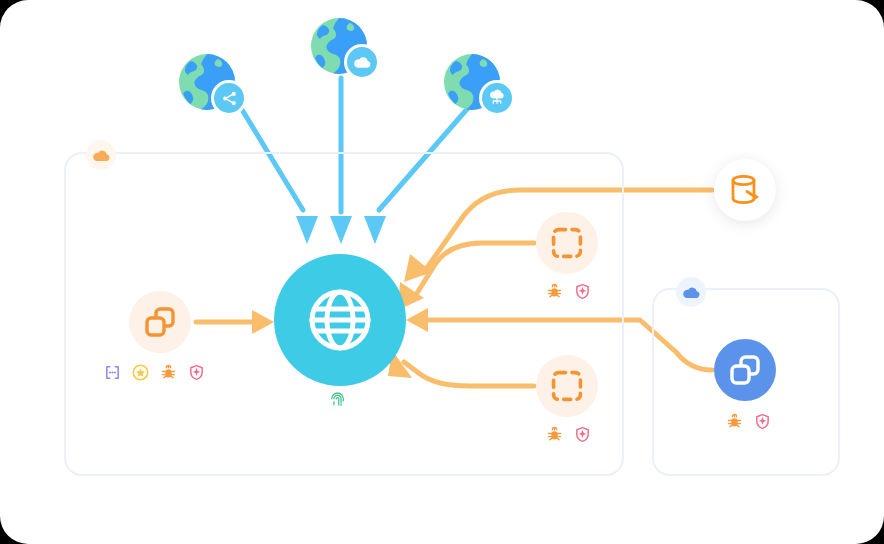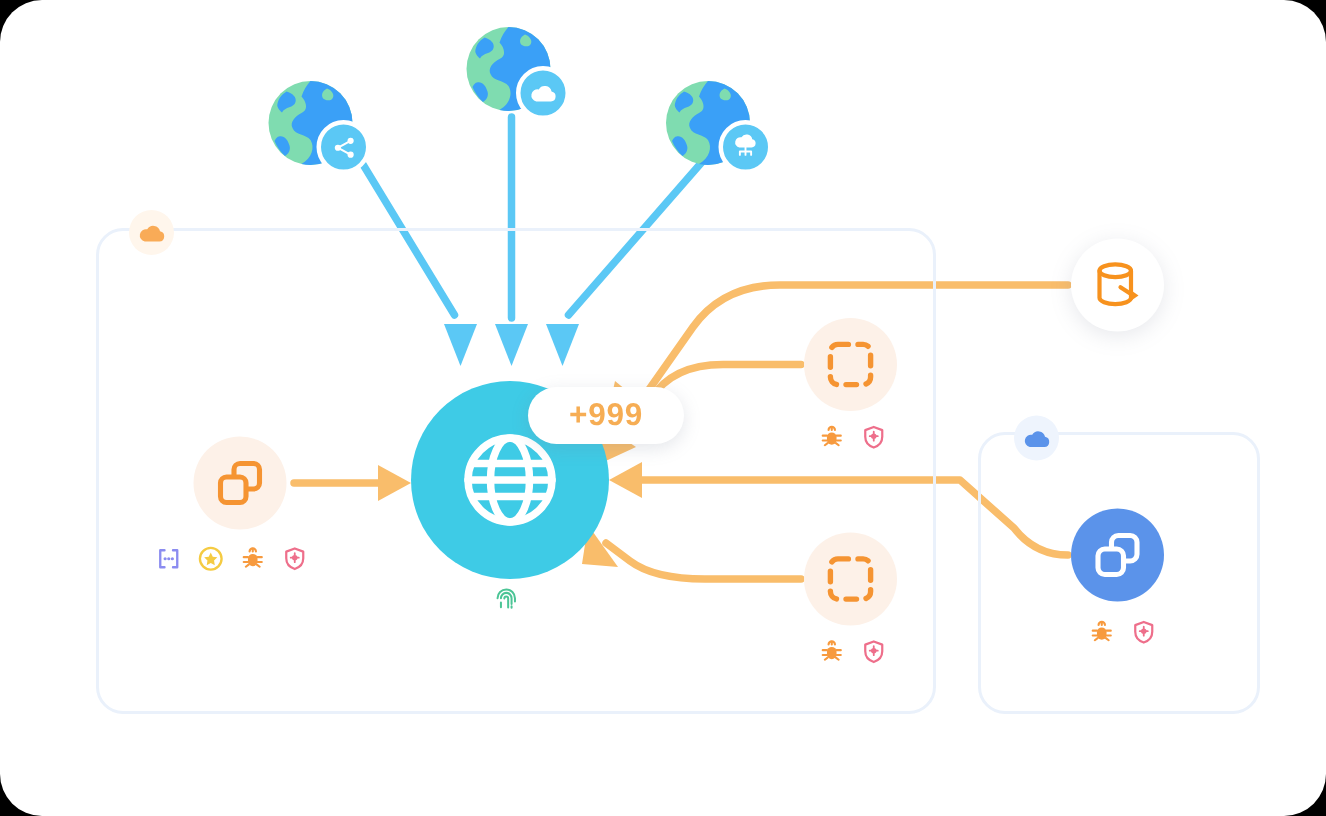--- a/index.html
+++ b/index.html
@@ -257,21 +257,20 @@
   </div>
 
   <div class="node node-cyan" id="node-hub">
     <svg width="64" height="64" viewBox="0 0 64 64" xmlns="http://www.w3.org/2000/svg">
       <circle cx="32" cy="32" r="28" fill="none" stroke="#fff" stroke-width="5"></circle>
       <ellipse cx="32" cy="32" rx="13" ry="28" fill="none" stroke="#fff" stroke-width="5"></ellipse>
       <path d="M7 21h50M7 43h50M4 32h56" stroke="#fff" stroke-width="5" stroke-linecap="round"></path>
     </svg>
   </div>
 
-  <div id="counter-pill">+999</div>
 
   <div class="badge-row" id="badge-fingerprint">
     <svg class="mini-icon" width="20" height="20" viewBox="0 0 24 24" xmlns="http://www.w3.org/2000/svg">
       <g fill="none" stroke="#4cc596" stroke-width="1.9" stroke-linecap="round">
         <path d="M3.8 11a8.2 8.2 0 0 1 16.4 0v3"></path>
         <path d="M7 11a5 5 0 0 1 10 0v5.5"></path>
         <path d="M10.2 11.2a1.8 1.8 0 0 1 3.6 0v8.6"></path>
         <path d="M7 15v4.5M17 18.5v1.5"></path>
       </g>
     </svg>

